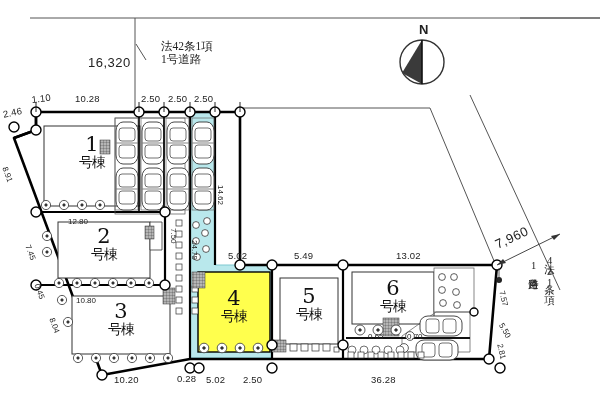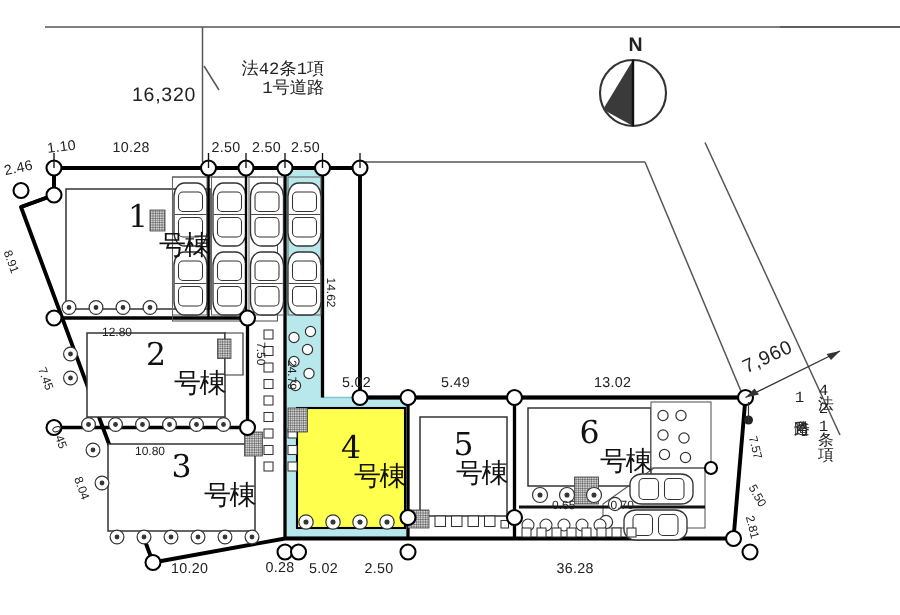--- a/index.html
+++ b/index.html
@@ -10,28 +10,28 @@
   }
   #stage{position:absolute;inset:0;width:600px;height:410px;}
   svg#plan{position:absolute;left:0;top:0;width:600px;height:410px;display:block;}
 
   
   .lbl{position:absolute;white-space:nowrap;line-height:1;}
   .dim{font-size:9.5px;color:#222;letter-spacing:.2px;}
   .dim-sm{font-size:8px;color:#222;}
   .dim-rot{transform-origin:0 0;}
   .bigdim{font-size:13px;color:#222;letter-spacing:.5px;}
-  .roadtxt{font-size:11.5px;color:#222;text-align:right;line-height:1.15;
-           font-family:Liberation Mono, monospace;}
+  .roadtxt{font-size:11.5px;color:#222;text-align:left;line-height:1.15;
+           font-family:Liberation Serif, serif;}
   .northletter{font-size:13px;font-weight:bold;color:#222;
            font-family:"Liberation Sans",sans-serif;}
   .bname{position:absolute;text-align:center;line-height:1.02;
            font-family:"DejaVu Serif",serif;color:#111;}
   .bname .num{display:block;font-size:21px;}
-  .bname .suf{display:block;font-size:18px;letter-spacing:-1px;text-align:right;}
+  .bname .suf{display:block;font-size:14px;letter-spacing:-1px;}
   .vtxt{writing-mode:vertical-rl;text-orientation:upright;}
 </style>
 </head>
 <body>
 
 <div id="stage">
 
 <svg id="plan" viewBox="0 0 600 410">
   <defs>
 
@@ -374,21 +374,21 @@
 <div class="lbl dim" style="left:141px;top:94px;">2.50</div>
 <div class="lbl dim" style="left:168px;top:94px;">2.50</div>
 <div class="lbl dim" style="left:194px;top:94px;">2.50</div>
 
 <div class="lbl dim-sm dim-rot" style="left:8px;top:166px;transform:rotate(70deg);">8.91</div>
 <div class="lbl dim-sm dim-rot" style="left:31px;top:244px;transform:rotate(70deg);">7.45</div>
 <div class="lbl dim-sm dim-rot" style="left:40px;top:283px;transform:rotate(70deg);">0.45</div>
 <div class="lbl dim-sm dim-rot" style="left:55px;top:317px;transform:rotate(70deg);">8.04</div>
 
 <div class="lbl dim-sm" style="left:68px;top:218px;">12.80</div>
-<div class="lbl dim-sm" style="left:90px;top:297px;text-align:right;">10.80</div>
+<div class="lbl dim-sm" style="left:76px;top:297px;text-align:right;">10.80</div>
 <div class="lbl dim-sm dim-rot" style="left:224px;top:185px;transform:rotate(90deg);">14.62</div>
 <div class="lbl dim-sm dim-rot" style="left:198px;top:240px;transform:rotate(90deg);">24.79</div>
 <div class="lbl dim-sm dim-rot" style="left:177px;top:228px;transform:rotate(90deg);">7.50</div>
 <div class="lbl dim" style="left:228px;top:251px;">5.02</div>
 <div class="lbl dim" style="left:294px;top:251px;">5.49</div>
 <div class="lbl dim" style="left:396px;top:251px;">13.02</div>
 
 <div class="lbl dim" style="left:114px;top:375px;">10.20</div>
 <div class="lbl dim" style="left:177px;top:374px;">0.28</div>
 <div class="lbl dim" style="left:206px;top:375px;">5.02</div>

